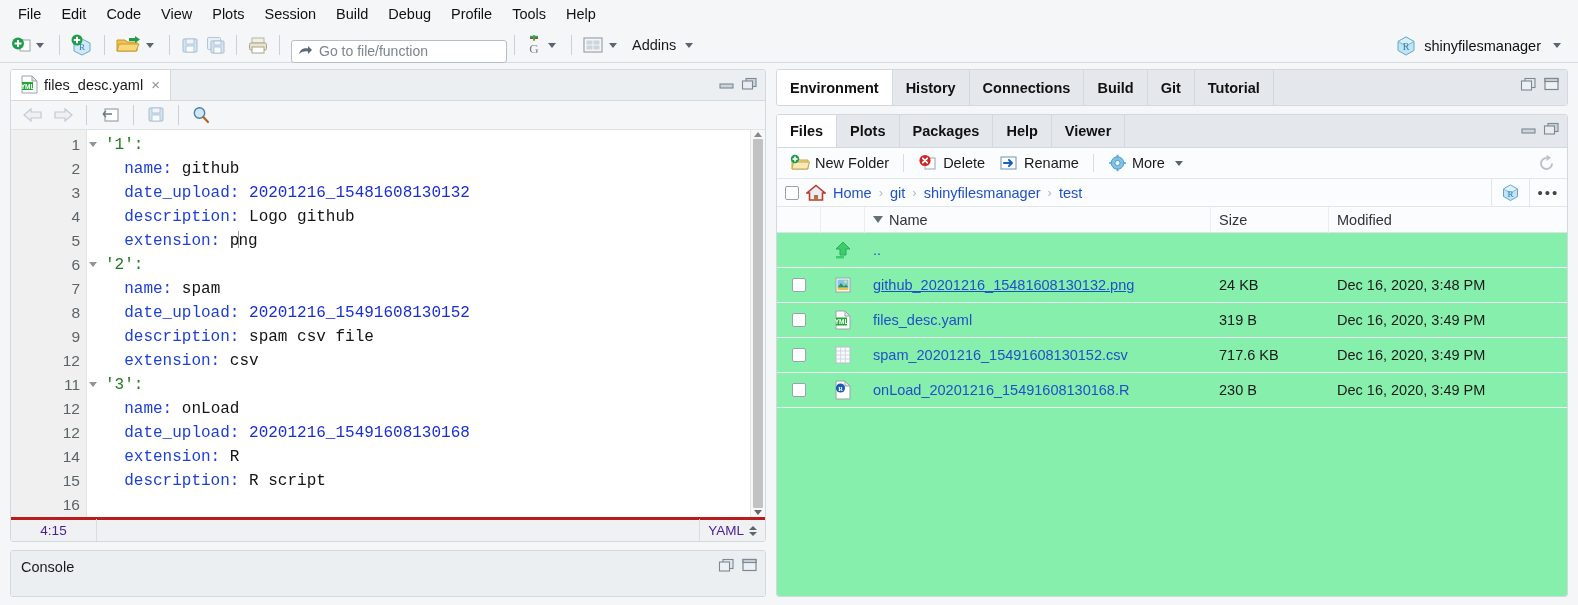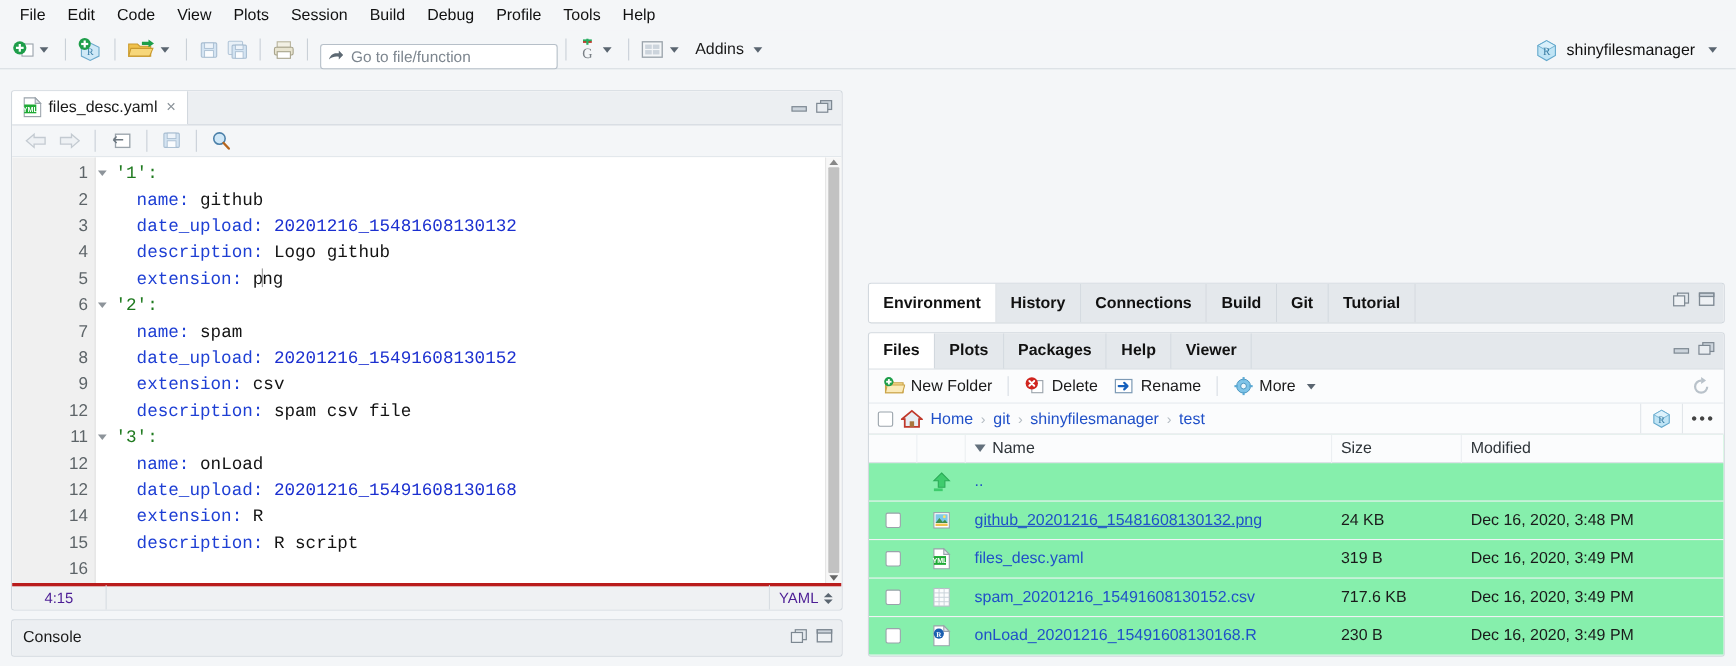--- a/index.html
+++ b/index.html
@@ -77,22 +77,21 @@
     margin-top: 12px;
   }
   .gotofile .ph { color: #7c858e; font-size: 14px; }
 
   
   .workspace {
     position: absolute;
     top: 63px; left: 0; right: 0; bottom: 0;
     padding: 6px 10px 8px 10px;
     display: flex;
-    gap: 23px;
-    align-items: flex-end;
+    gap: 10px;
   }
   .col-left { width: 756px; display: flex; flex-direction: column; gap: 8px; }
   .col-right { flex: 1; display: flex; flex-direction: column; }
 
   .pane {
     background: #fff;
     border: 1px solid #d2d8de;
     border-radius: 3px;
     display: flex;
     flex-direction: column;
@@ -592,22 +591,22 @@
           </div>
         <div class="code-area" id="codearea">
             <div class="cline"><span class="k-str">'1':</span></div>
             <div class="cline"><span class="k-txt">  </span><span class="k-key">name:</span><span class="k-txt"> github</span></div>
             <div class="cline"><span class="k-txt">  </span><span class="k-key">date_upload:</span><span class="k-num"> 20201216_15481608130132</span></div>
             <div class="cline"><span class="k-txt">  </span><span class="k-key">description:</span><span class="k-txt"> Logo github</span></div>
             <div class="cline"><span class="k-txt">  </span><span class="k-key">extension:</span><span class="k-txt"> p</span><span class="cursor"></span><span class="k-txt">ng</span></div>
             <div class="cline"><span class="k-str">'2':</span></div>
             <div class="cline"><span class="k-txt">  </span><span class="k-key">name:</span><span class="k-txt"> spam</span></div>
             <div class="cline"><span class="k-txt">  </span><span class="k-key">date_upload:</span><span class="k-num"> 20201216_15491608130152</span></div>
+            <div class="cline"><span class="k-txt">  </span><span class="k-key">description:</span><span class="k-txt"> spam csv file</span></div>
             <div class="cline"><span class="k-txt">  </span><span class="k-key">extension:</span><span class="k-txt"> csv</span></div>
-            <div class="cline"><span class="k-txt">  </span><span class="k-key">description:</span><span class="k-txt"> spam csv file</span></div>
             <div class="cline"><span class="k-str">'3':</span></div>
             <div class="cline"><span class="k-txt">  </span><span class="k-key">name:</span><span class="k-txt"> onLoad</span></div>
             <div class="cline"><span class="k-txt">  </span><span class="k-key">date_upload:</span><span class="k-num"> 20201216_15491608130168</span></div>
             <div class="cline"><span class="k-txt">  </span><span class="k-key">extension:</span><span class="k-txt"> R</span></div>
             <div class="cline"><span class="k-txt">  </span><span class="k-key">description:</span><span class="k-txt"> R script</span></div>
             <div class="cline"></div>
           </div>
         <div class="vscroll">
           <span class="arrow-up"></span>
           <div class="vthumb"></div>

